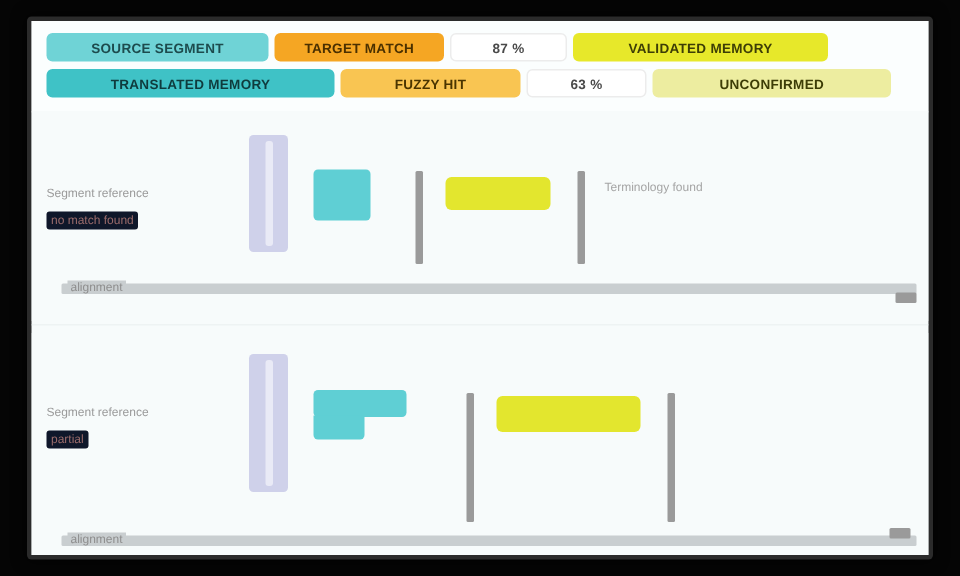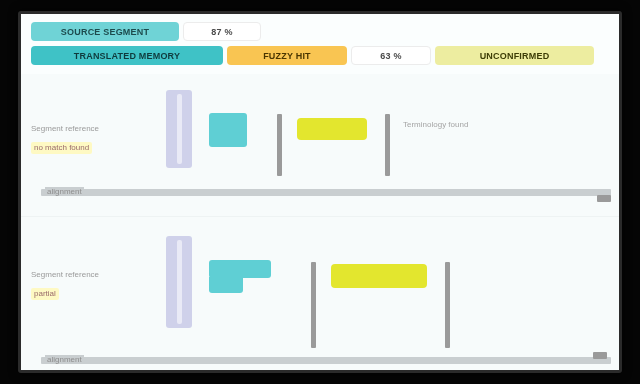--- a/index.html
+++ b/index.html
@@ -105,21 +105,21 @@
   #panel-2 .row-label { top: 48px; }
 
   .label-text {
     font-size: 8px;
     line-height: 9px;
     color: #9a9a9a;
     margin-bottom: 3px;
   }
   .label-chip {
     display: inline-block;
-    background: #fef9c3;
+    background: #0f172a;
     color: #9a6b6b;
     font-size: 8px;
     line-height: 10px;
     border-radius: 2px;
     padding: 1px 3px;
   }
 
   
   .lav-bar {
     position: absolute;
@@ -231,21 +231,23 @@
 <body>
 
 <div id="app-frame">
   <div id="window-shell">
     <div id="canvas">
 
       <div id="chip-header">
 
         <div class="chip-row">
           <div class="chip teal" style="width:148px">SOURCE SEGMENT</div>
+          <div class="chip orange" style="width:113px">TARGET MATCH</div>
           <div class="chip plain" style="width:78px">87 %</div>
+          <div class="chip yellow" style="width:170px">VALIDATED MEMORY</div>
         </div>
 
         <div class="chip-row">
           <div class="chip teal-deep" style="width:192px">TRANSLATED MEMORY</div>
           <div class="chip amber" style="width:120px">FUZZY HIT</div>
           <div class="chip plain" style="width:80px">63 %</div>
           <div class="chip yellow-lt" style="width:159px">UNCONFIRMED</div>
         </div>
 
       </div>

